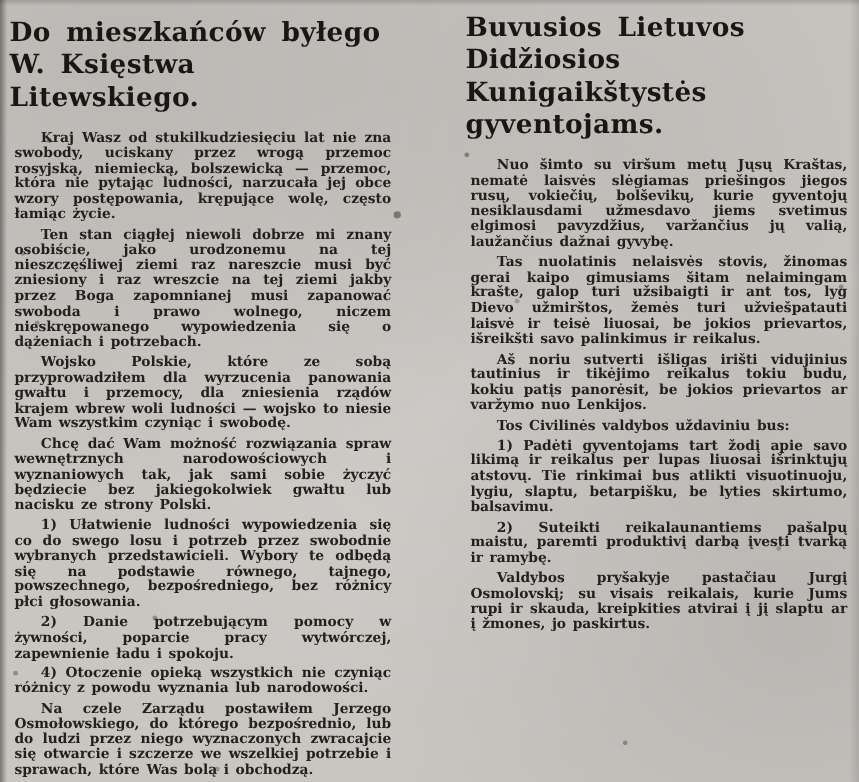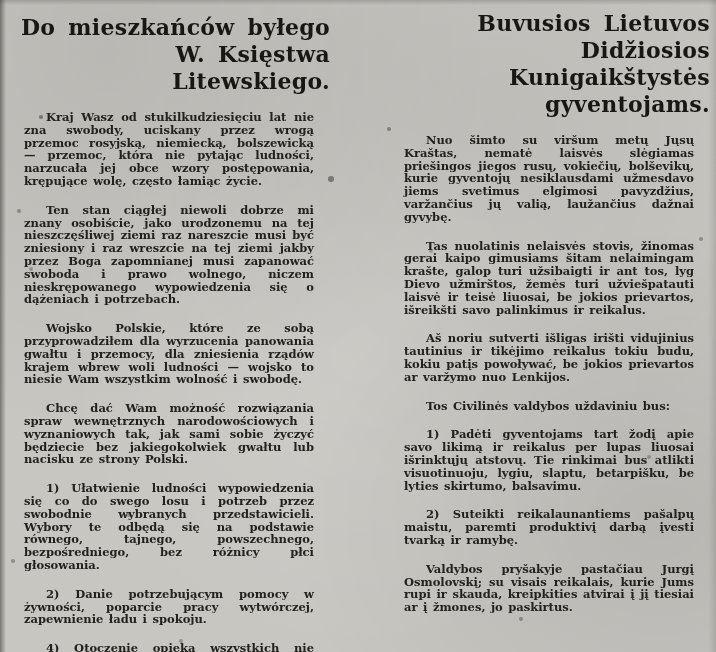--- a/index.html
+++ b/index.html
@@ -37,57 +37,57 @@
       648px 456px 0 1px rgba(35,33,28,.30),
       520px 618px 0 1px rgba(35,33,28,.35),
       180px 640px 0 1px rgba(35,33,28,.30),
       430px 250px 0 1px rgba(35,33,28,.25),
       12px 560px 0 1px rgba(35,33,28,.35);
   }
   .columns{display:flex;gap:58px;position:relative;}
   .col{width:322px;box-sizing:border-box;}
   h1.doc-title{
     font-size:22px;line-height:27px;font-weight:bold;
-    text-align:right;margin:6px 0 13px;
+    text-align:left;margin:6px 0 13px;
     letter-spacing:.3px;word-spacing:5px;
     color:#181714;
   }
   .col-right h1.doc-title{margin-top:2px;}
   p.body{
-    margin:16px;font-size:11.5px;line-height:12.8px;font-weight:bold;
+    margin:4px;font-size:11.5px;line-height:12.8px;font-weight:bold;
     text-align:justify;text-indent:22px;word-spacing:1.5px;
     color:#23211e;
   }
 </style>
 </head>
 <body>
 
 <div class="page">
   <div class="specks"></div>
   <div class="columns">
 
     <section class="col col-left" lang="pl">
       <h1 class="doc-title">Do mieszkańców byłego W. Księstwa Litewskiego.</h1>
       <p class="body">Kraj Wasz od stukilkudziesięciu lat nie zna swobody, uciskany przez wrogą przemoc rosyjską, niemiecką, bolszewicką — przemoc, która nie pytając ludności, narzucała jej obce wzory postępowania, krępujące wolę, często łamiąc życie.</p>
       <p class="body">Ten stan ciągłej niewoli dobrze mi znany osobiście, jako urodzonemu na tej nieszczęśliwej ziemi raz nareszcie musi być zniesiony i raz wreszcie na tej ziemi jakby przez Boga zapomnianej musi zapanować swoboda i prawo wolnego, niczem nieskrępowanego wypowiedzenia się o dążeniach i potrzebach.</p>
-      <p class="body">Wojsko Polskie, które ze sobą przyprowadziłem dla wyrzucenia panowania gwałtu i przemocy, dla zniesienia rządów krajem wbrew woli ludności — wojsko to niesie Wam wszystkim wolność i swobodę.</p>
+      <p class="body">Wojsko Polskie, które ze sobą przyprowadziłem dla wyrzucenia panowania gwałtu i przemocy, dla zniesienia rządów krajem wbrew woli ludności — wojsko to niesie Wam wszystkim czyniąc i swobodę.</p>
       <p class="body">Chcę dać Wam możność rozwiązania spraw wewnętrznych narodowościowych i wyznaniowych tak, jak sami sobie życzyć będziecie bez jakiegokolwiek gwałtu lub nacisku ze strony Polski.</p>
       <p class="body">1) Ułatwienie ludności wypowiedzenia się co do swego losu i potrzeb przez swobodnie wybranych przedstawicieli. Wybory te odbędą się na podstawie równego, tajnego, powszechnego, bezpośredniego, bez różnicy płci głosowania.</p>
       <p class="body">2) Danie potrzebującym pomocy w żywności, poparcie pracy wytwórczej, zapewnienie ładu i spokoju.</p>
       <p class="body">4) Otoczenie opieką wszystkich nie czyniąc różnicy z powodu wyznania lub narodowości.</p>
       <p class="body">Na czele Zarządu postawiłem Jerzego Osmołowskiego, do którego bezpośrednio, lub do ludzi przez niego wyznaczonych zwracajcie się otwarcie i szczerze we wszelkiej potrzebie i sprawach, które Was bolą i obchodzą.</p>
 
     </section>
 
     <section class="col col-right" lang="lt">
       <h1 class="doc-title">Buvusios Lietuvos Didžiosios Kunigaikštystės gyventojams.</h1>
       <p class="body">Nuo šimto su viršum metų Jųsų Kraštas, nematė laisvės slėgiamas priešingos jiegos rusų, vokiečių, bolševikų, kurie gyventojų nesiklausdami užmesdavo jiems svetimus elgimosi pavyzdžius, varžančius jų valią, laužančius dažnai gyvybę.</p>
       <p class="body">Tas nuolatinis nelaisvės stovis, žinomas gerai kaipo gimusiams šitam nelaimingam krašte, galop turi užsibaigti ir ant tos, lyg Dievo užmirštos, žemės turi užviešpatauti laisvė ir teisė liuosai, be jokios prievartos, išreikšti savo palinkimus ir reikalus.</p>
-      <p class="body">Aš noriu sutverti išligas irišti vidujinius tautinius ir tikėjimo reikalus tokiu budu, kokiu patįs powoływać, be jokios prievartos ar varžymo nuo Lenkijos.</p>
+      <p class="body">Aš noriu sutverti išligas irišti vidujinius tautinius ir tikėjimo reikalus tokiu budu, kokiu patįs panorėsit, be jokios prievartos ar varžymo nuo Lenkijos.</p>
       <p class="body">Tos Civilinės valdybos uždaviniu bus:</p>
       <p class="body">1) Padėti gyventojams tart žodį apie savo likimą ir reikalus per lupas liuosai išrinktųjų atstovų. Tie rinkimai bus atlikti visuotinuoju, lygiu, slaptu, betarpišku, be lyties skirtumo, balsavimu.</p>
       <p class="body">2) Suteikti reikalaunantiems pašalpų maistu, paremti produktivį darbą įvesti tvarką ir ramybę.</p>
-      <p class="body">Valdybos pryšakyje pastačiau Jurgį Osmolovskį; su visais reikalais, kurie Jums rupi ir skauda, kreipkities atvirai į jį tiesiai ar į žmones, jo paskirtus.</p>
+      <p class="body">Valdybos pryšakyje pastačiau Jurgį Osmolovskį; su visais reikalais, kurie Jums rupi ir skauda, kreipkities atvirai į jį slaptu ar į žmones, jo paskirtus.</p>
 
     </section>
 
   </div>
 </div>
 
 </body></html>

